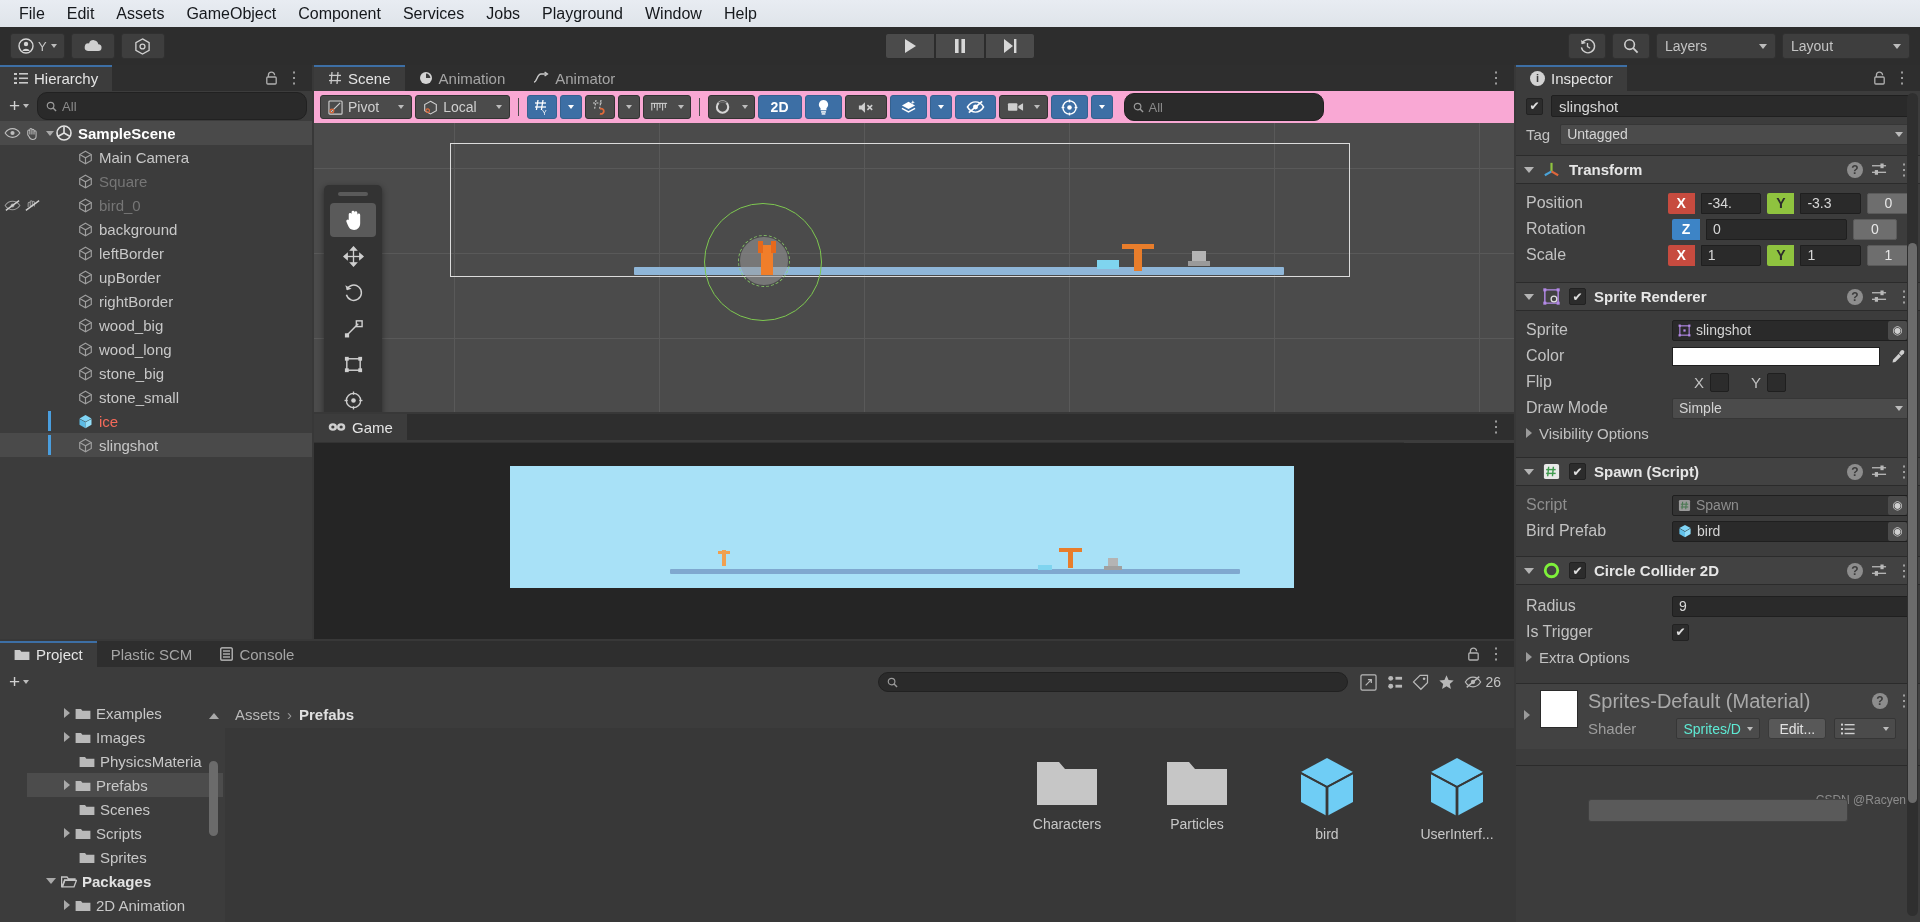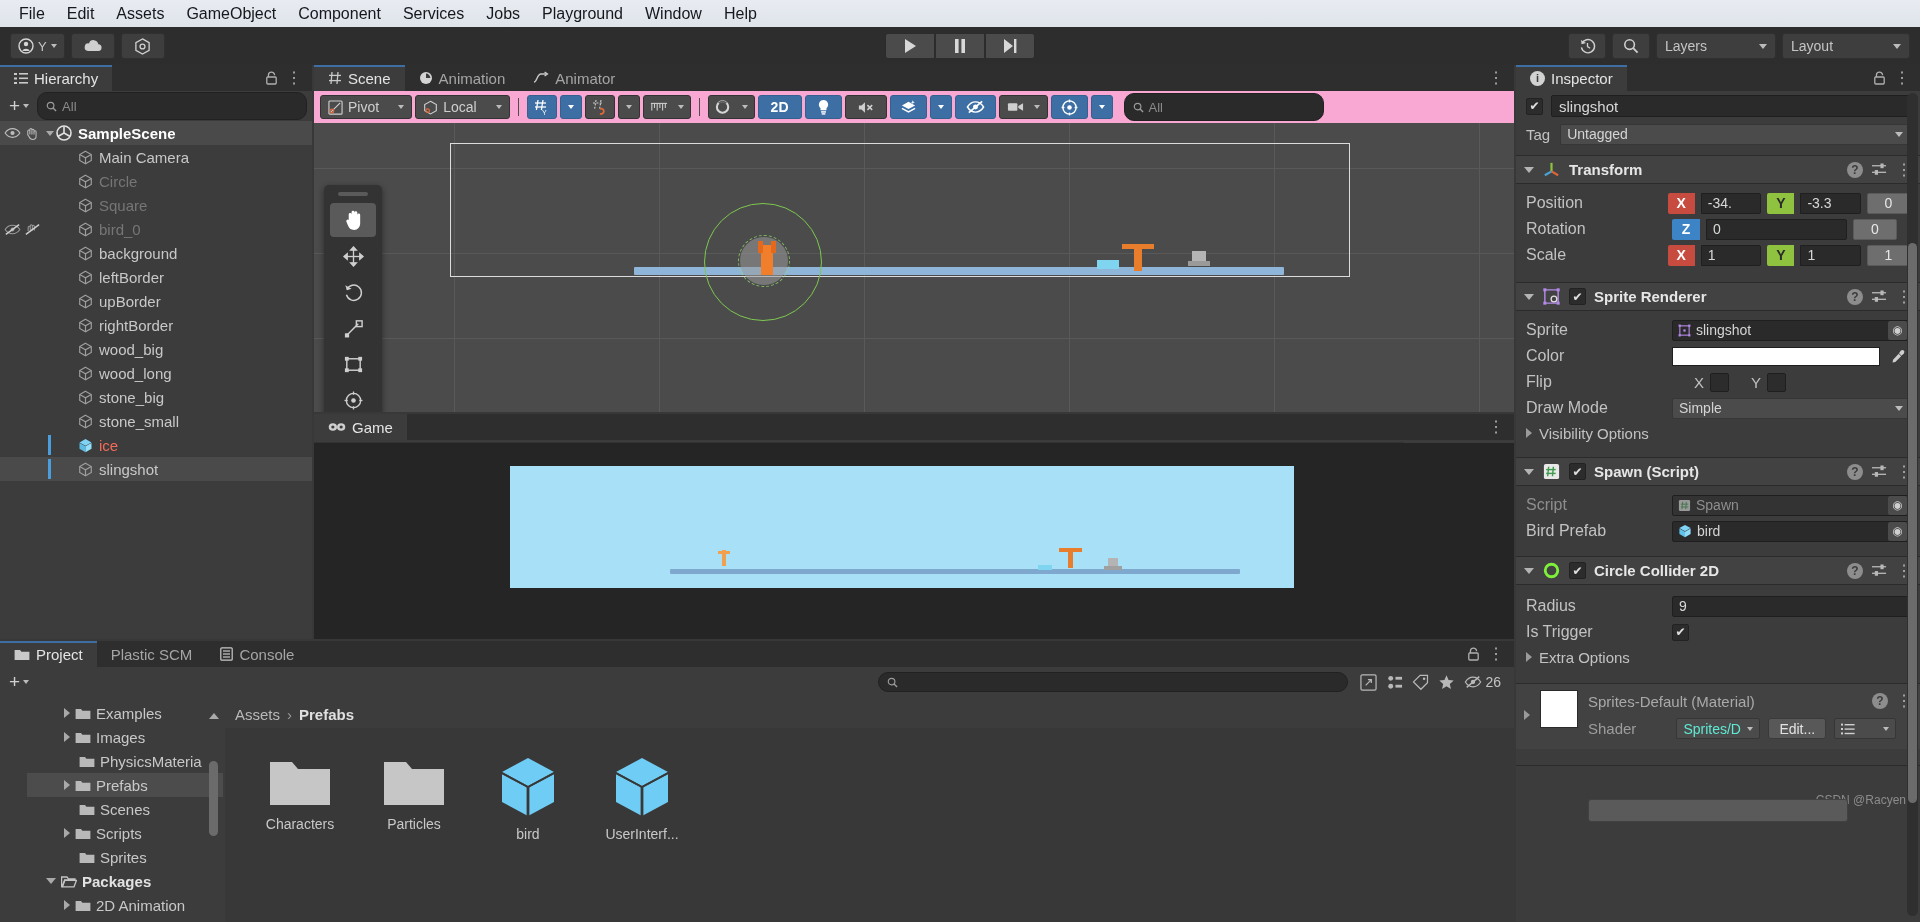--- a/index.html
+++ b/index.html
@@ -127,21 +127,21 @@
   .p-toolbar { height:30px; background:#3c3c3c; display:flex; align-items:center; padding:0 5px; gap:4px; }
   .p-search {
     width:470px; height:20px; background:#2a2a2a; border:1px solid #212121; border-radius:10px;
     display:flex; align-items:center; padding:0 8px; gap:5px; color:#8a8a8a; font-size:13px;
   }
   .ptree { position:absolute; left:0; top:60px; width:223px; bottom:0; background:#3c3c3c; overflow:hidden;padding-left:27px; }
   .prow { height:24px; display:flex; align-items:center; gap:5px; font-size:15px; color:#c8c8c8; cursor:default; padding-left:4px;}
   .prow.sel { background:#4c4c4c; }
   .pbody { position:absolute; left:225px; top:60px; right:0; bottom:0; background:#383838; }
   .crumb { height:27px; background:#3c3c3c; display:flex; align-items:center; padding:0 10px; gap:7px; font-size:15px; color:#b9b9b9;}
-  .grid { display:flex; gap:0; padding:22px 0 0 18px; }
+  .grid { display:flex; gap:16px; padding:22px 0 0 18px;justify-content:flex-end; }
   .gitem { width:114px; display:flex; flex-direction:column; align-items:center; gap:8px; cursor:default; padding:6px 0;}
   .gitem .cap { font-size:14px; color:#c8c8c8; white-space:nowrap; }
 
   
   #inspector { left:1516px; top:65px; width:404px; height:857px; background:#3c3c3c; }
   .insp-body { position:absolute; left:0; top:26px; right:0; bottom:0; overflow:hidden; }
   .namerow { height:26px; display:flex; align-items:center; gap:8px; padding:0 10px; margin-top:2px;}
   .chk {
     width:17px;height:17px;background:#2c2c2c;border:1px solid #222;border-radius:2px;
     display:flex;align-items:center;justify-content:center;color:#e0e0e0;font-size:12px;
@@ -342,30 +342,20 @@
         </div>
         <div class="hrow">
           <span class="gutter"></span>
           <span style="display: flex; align-items: center; margin-left: 22px; margin-right: 6px;">
             <svg width="15" height="15" viewBox="0 0 14 14">
               <path d="M7 1.2 L12.4 4.2 V9.8 L7 12.8 L1.6 9.8 V4.2 Z" fill="none" stroke="#9e9e9e" stroke-width="1.1"></path>
               <path d="M1.6 4.2 L7 7.2 L12.4 4.2 M7 7.2 V12.8" fill="none" stroke="#9e9e9e" stroke-width="1.1"></path>
             </svg>
           </span>
           <span class="lbl">Main Camera</span>
-        </div>
-        <div class="hrow">
-          <span class="gutter"></span>
-          <span style="display: flex; align-items: center; margin-left: 22px; margin-right: 6px;">
-            <svg width="15" height="15" viewBox="0 0 14 14">
-              <path d="M7 1.2 L12.4 4.2 V9.8 L7 12.8 L1.6 9.8 V4.2 Z" fill="none" stroke="#9e9e9e" stroke-width="1.1"></path>
-              <path d="M1.6 4.2 L7 7.2 L12.4 4.2 M7 7.2 V12.8" fill="none" stroke="#9e9e9e" stroke-width="1.1"></path>
-            </svg>
-          </span>
-          <span class="lbl dim">Circle</span>
         </div>
         <div class="hrow">
           <span class="gutter"></span>
           <span style="display: flex; align-items: center; margin-left: 22px; margin-right: 6px;">
             <svg width="15" height="15" viewBox="0 0 14 14">
               <path d="M7 1.2 L12.4 4.2 V9.8 L7 12.8 L1.6 9.8 V4.2 Z" fill="none" stroke="#9e9e9e" stroke-width="1.1"></path>
               <path d="M1.6 4.2 L7 7.2 L12.4 4.2 M7 7.2 V12.8" fill="none" stroke="#9e9e9e" stroke-width="1.1"></path>
             </svg>
           </span>
           <span class="lbl dim">Square</span>
@@ -1259,21 +1249,21 @@
           <span>Extra Options</span>
         </div>
       </div>
 
       <div class="matbox">
         <div style="display:flex;align-items:flex-start;gap:10px;">
           <span class="fold right" style="margin-top:20px;"></span>
           <span style="width:38px;height:38px;background:#ffffff;border:1px solid #2b2b2b;"></span>
           <span style="flex:1;">
             <span style="display:flex;align-items:center;gap:8px;height:22px;">
-              <span style="flex:1;font-size:15px;color:#a9a9a9;">Sprites-Default (Material)</span>
+              <span style="flex:1;font-size:20px;color:#a9a9a9;">Sprites-Default (Material)</span>
               <span class="ico-help">?</span>
               <span class="kebab">⋮</span>
             </span>
             <span style="display:flex;align-items:center;gap:8px;margin-top:6px;">
               <span class="lbl-s" style="color:#9d9d9d;">Shader</span>
               <span class="combo" style="width:84px;color:#5eead4;margin-left:32px;">
                 <span>Sprites/D</span>
                 <span class="caret-sm"></span>
               </span>
               <span class="btn-sm">

